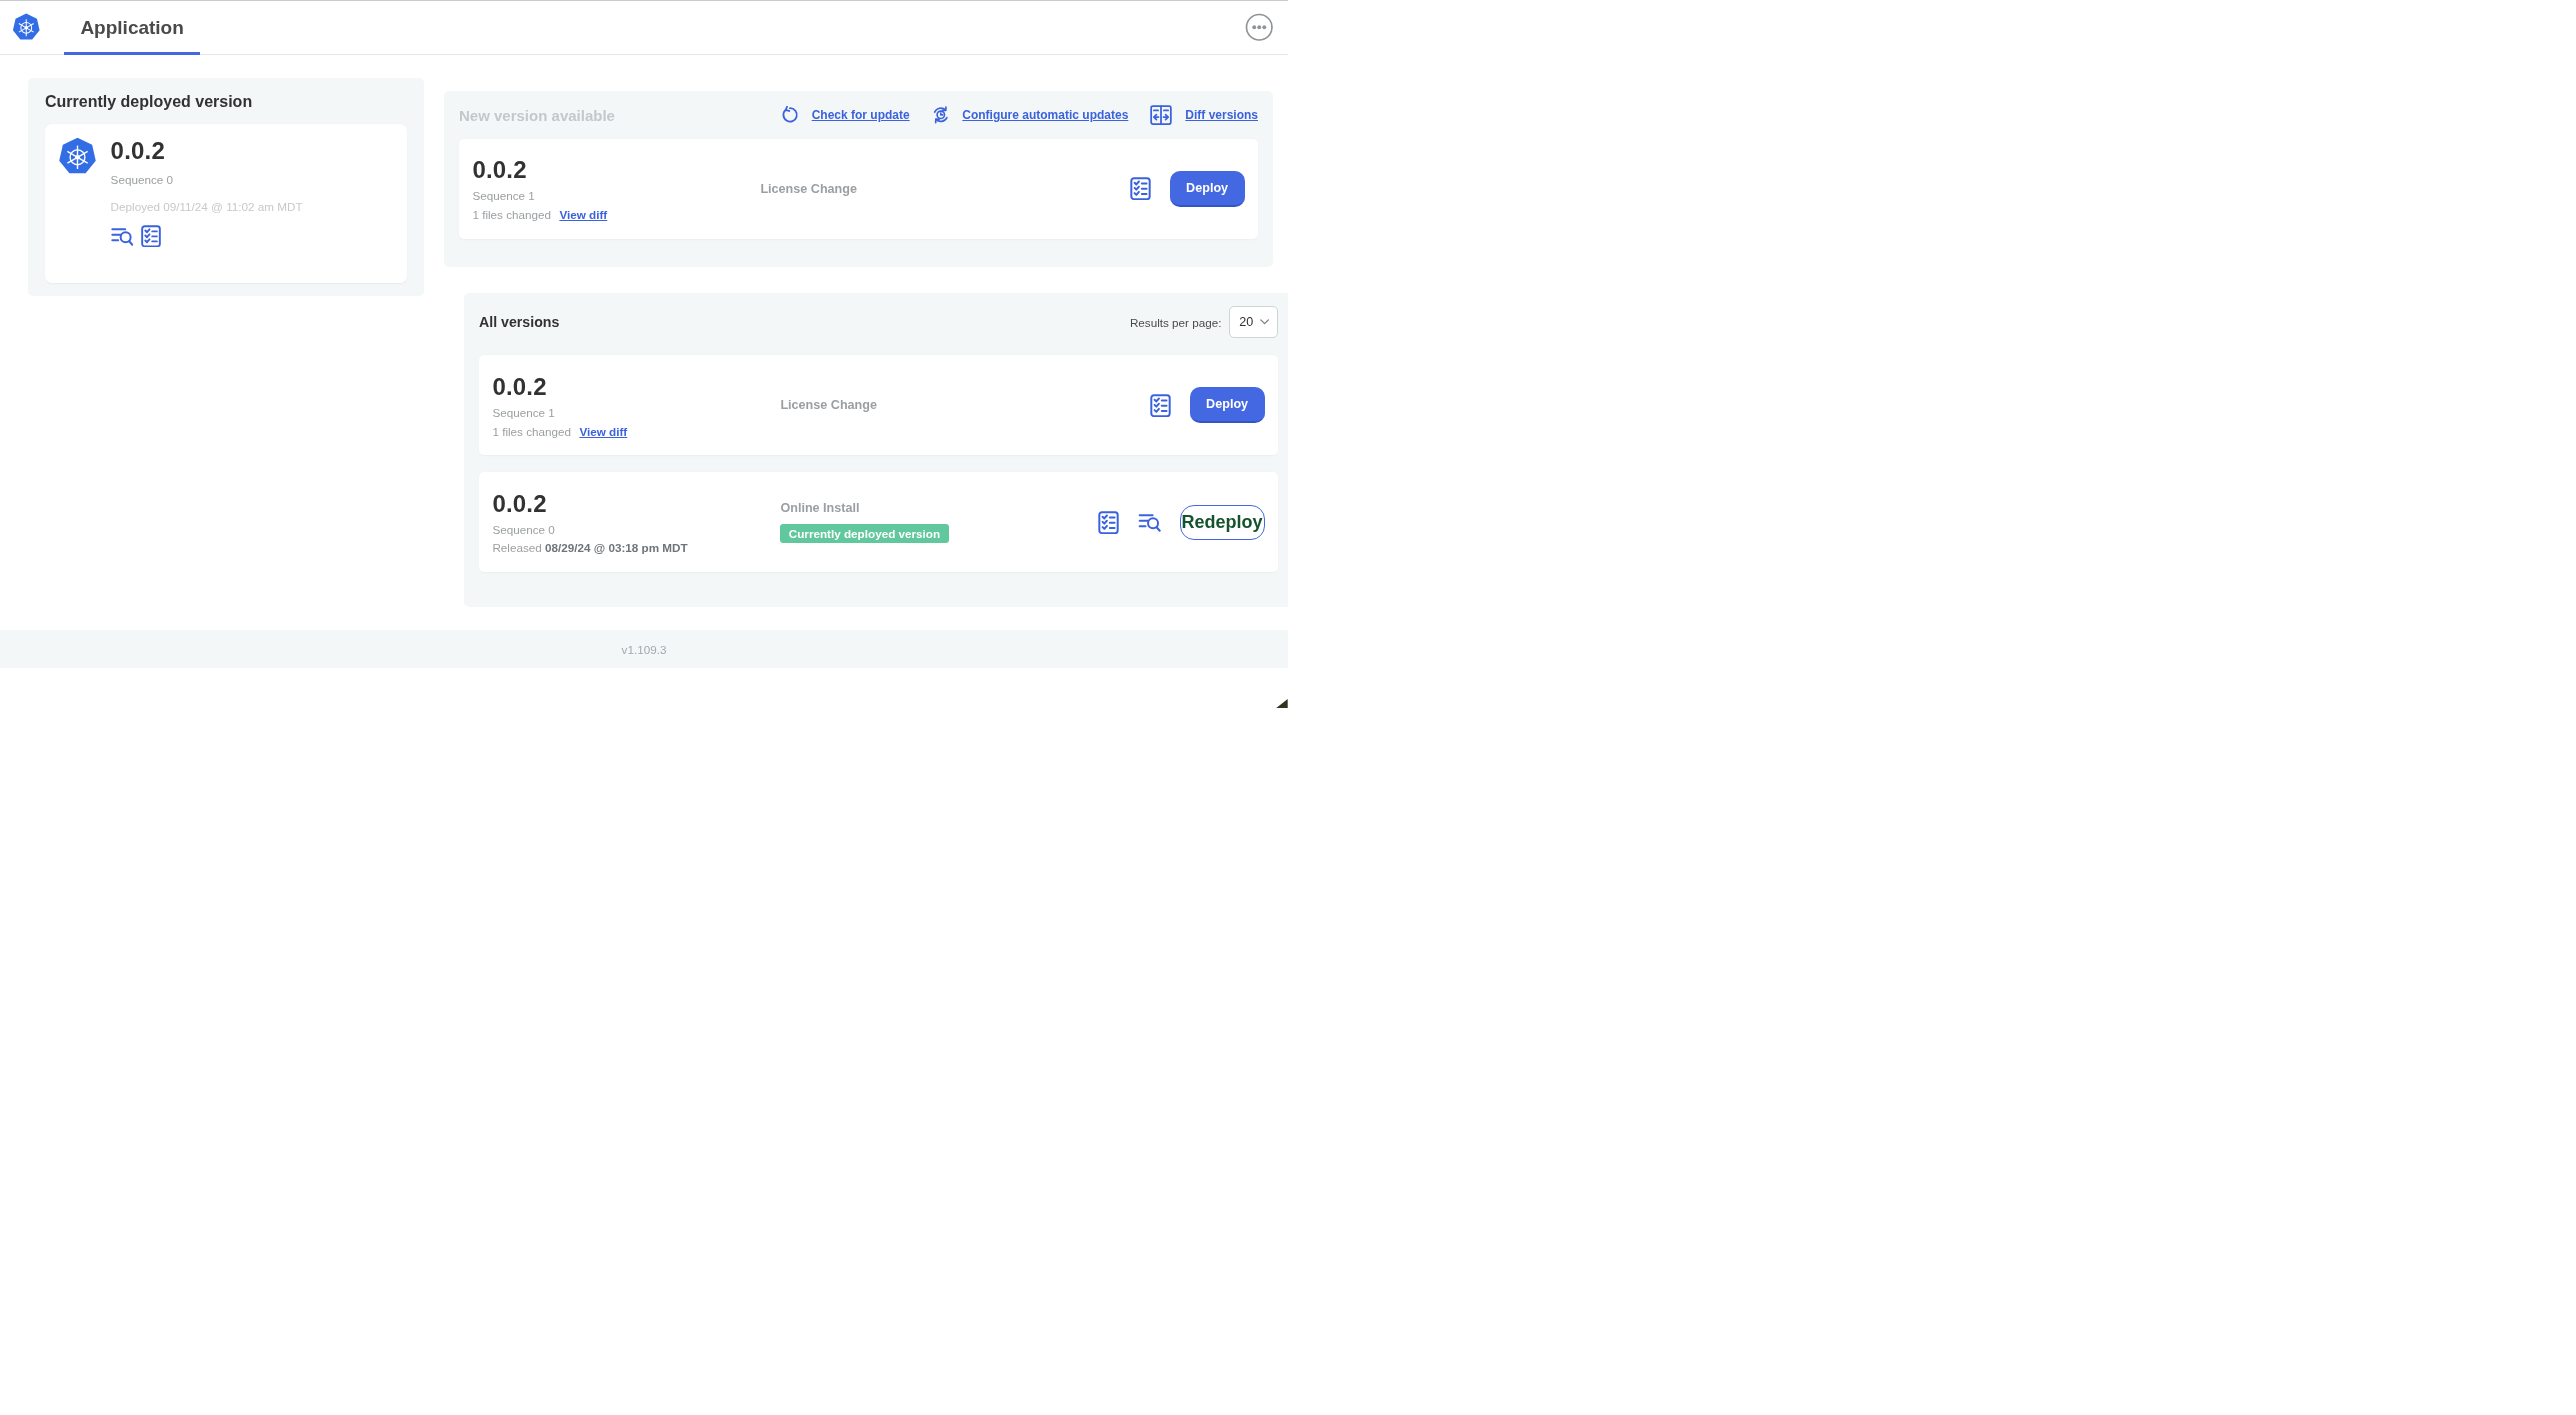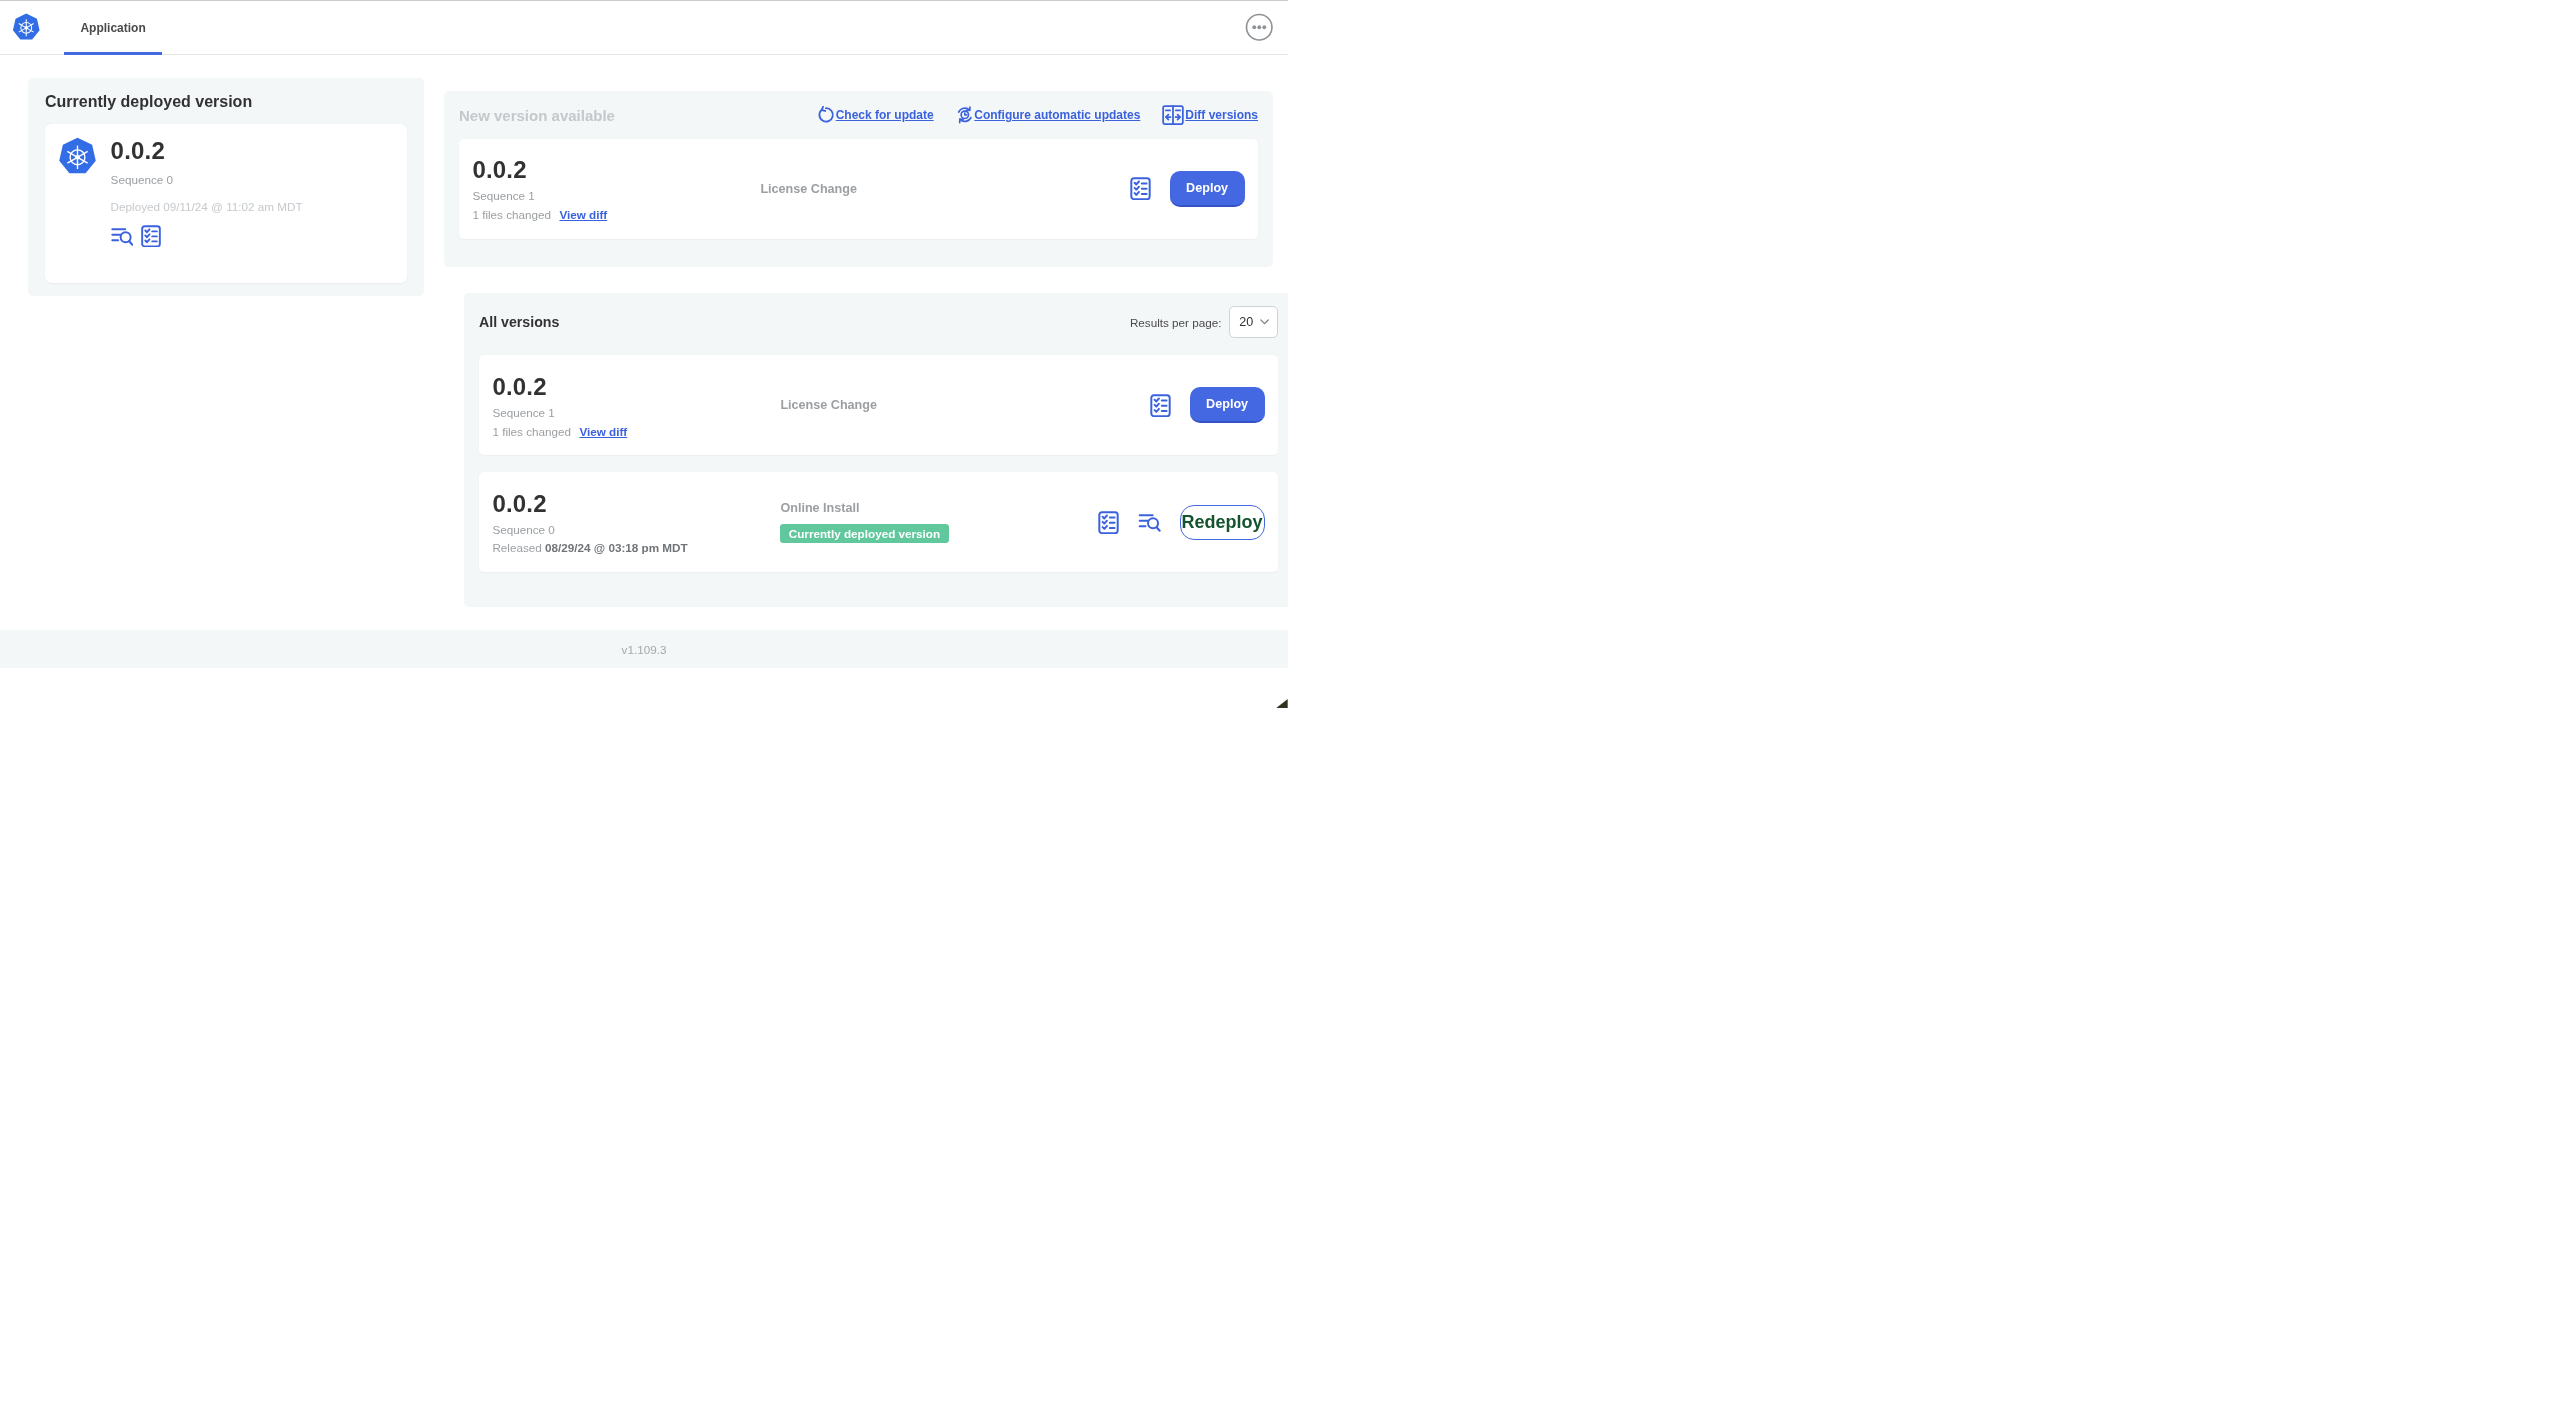--- a/index.html
+++ b/index.html
@@ -12,21 +12,21 @@
 
   
   .header {
     position: relative; height: 54px; background: #fff;
     display: flex; align-items: center; border-bottom: 0.8px solid #e4e7e9;
   }
   .logo-wrap { margin-left: 11px; width: 30px; height: 30px; display:flex; align-items:center; justify-content:center; }
   .app-tab {
     height: 54px; margin-left: 23.4px; padding: 0 16px;
     display: flex; align-items: center; cursor: pointer;
-    font-size: 12px; font-weight: 600; color: #4a4a4a;
+    font-size: 19px; font-weight: 600; color: #4a4a4a;
     border-bottom: 3.3px solid #4368e2; padding-top: 3.3px;
   }
   .menu-btn {
     margin-left: auto; margin-right: 15px; width: 28.5px; height: 28.5px;
     border-radius: 50%; background: transparent; border: none; cursor: pointer;
     display:flex; align-items:center; justify-content:center; padding:0;
   }
 
   
   .subnav {
@@ -55,21 +55,21 @@
   .seq-text { margin-top: 7.5px; font-size: 11.7px; color: #9b9fa2; }
   .deployed-text { margin-top: 14.2px; font-size: 11.7px; color: #c5c9cc; }
   .cc-icons { margin-top: 11.7px; display: flex; gap: 7.5px; align-items: center; }
   .icon-btn { background: none; border: none; padding: 0; cursor: pointer; display: flex; align-items: center; }
 
   .panel-updates { left: 444px; top: 36px; width: 829px; height: 176px; padding: 11.7px 15px; }
   .updates-head { display: flex; align-items: center; height: 25px; }
   .updates-head h2 { font-size: 15px; font-weight: 700; color: #c4c8cb; }
   .head-links { margin-left: auto; display: flex; align-items: center; gap: 22px; }
   .head-link {
-    display: flex; align-items: center; gap: 1px; cursor: pointer;
+    display: flex; align-items: center; gap: 13px; cursor: pointer;
     font-size: 12px; font-weight: 600; color: #3b62de; text-decoration: none;
   }
   .head-link span { text-decoration: underline; }
 
   .version-card {
     background: #fff; border-radius: 5px; height: 100px; margin-top: 11px;
     box-shadow: 0 0.8px 1.7px rgba(0,0,0,.04);
     display: flex; align-items: center; padding: 0 13.4px;
   }
   .vc-info { width: 288px; }

